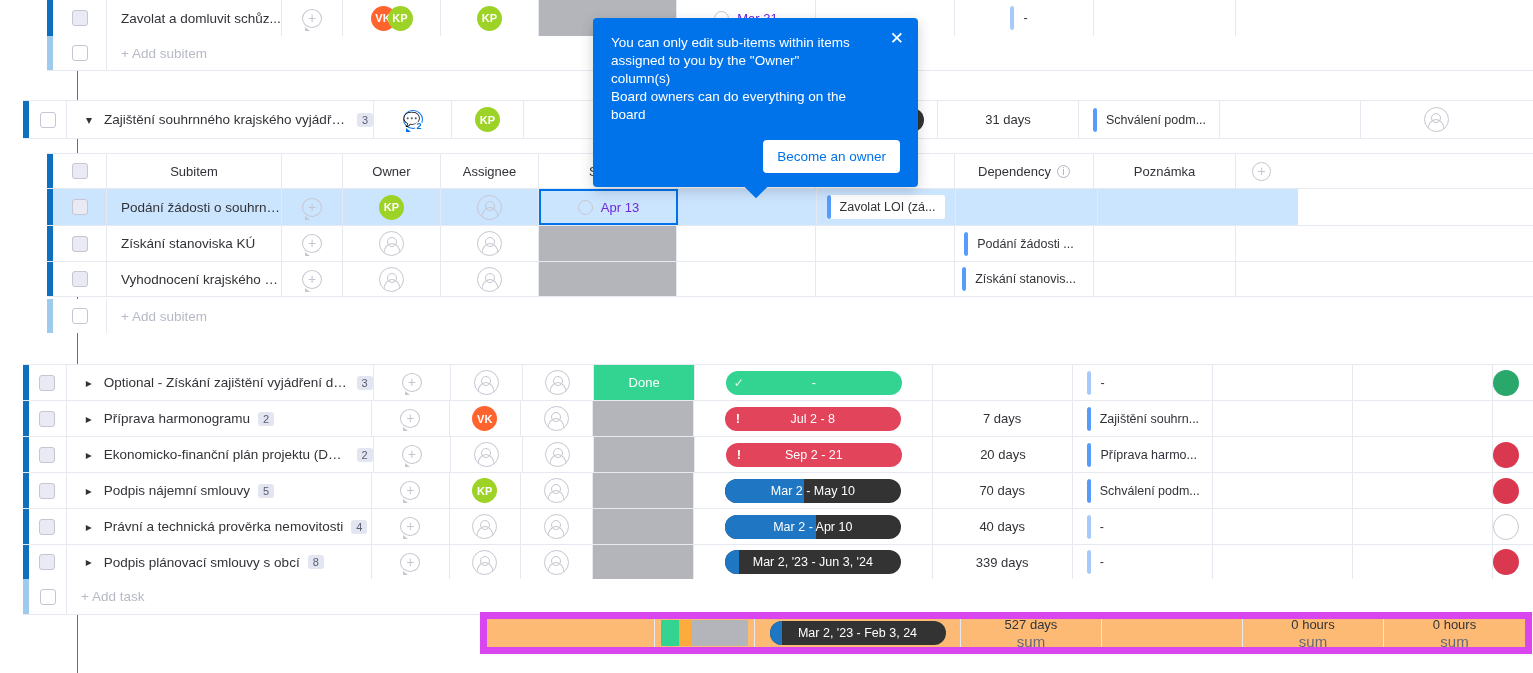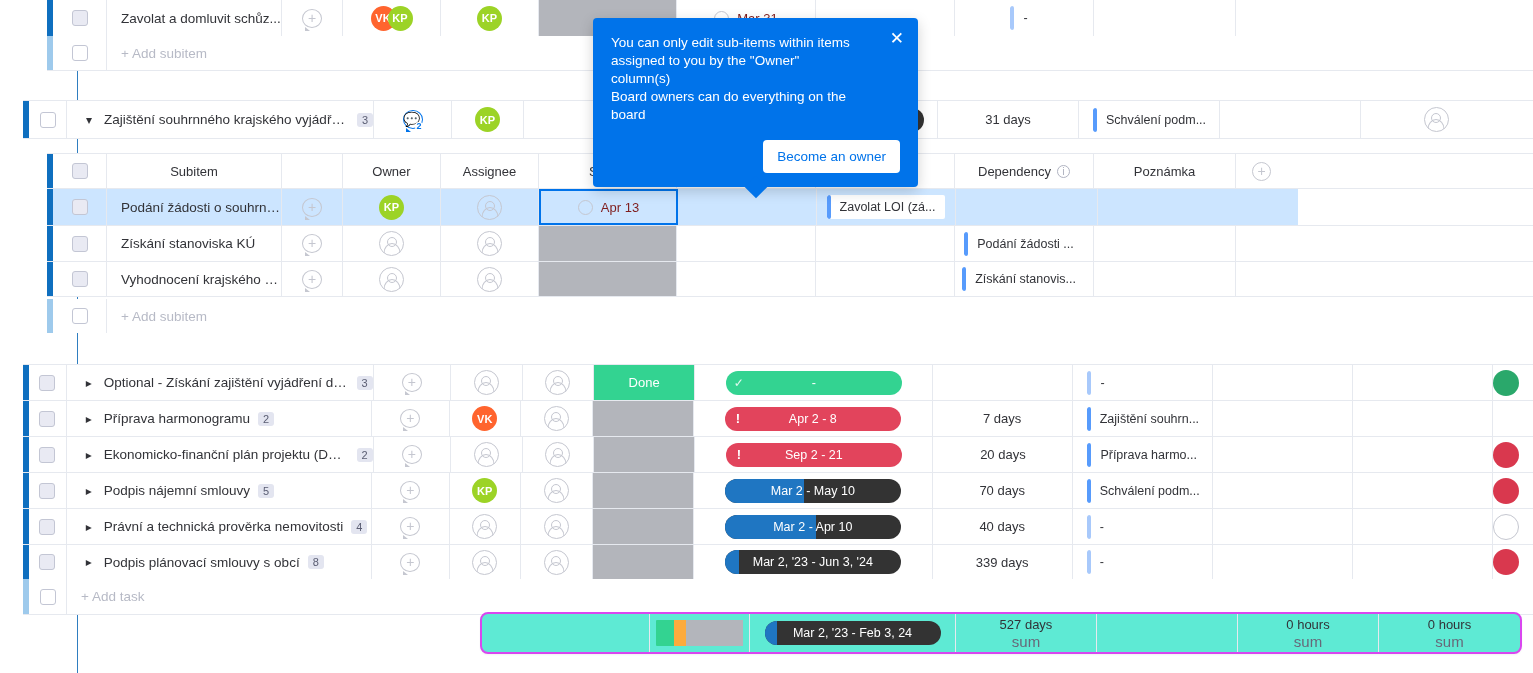--- a/index.html
+++ b/index.html
@@ -87,21 +87,21 @@
   .pill.dark  { background:#333333; }
   .pill .fill.blue { background:#1f76c2; }
   .pill .lead {
     position:absolute; left:0; top:0; bottom:0; width:26px;
     display:flex; align-items:center; justify-content:center; z-index:3;
   }
   .tick { font-size:12px; color:rgba(255,255,255,.85); }
   .excl { font-weight:bold; font-size:13px; }
 
   
-  .datecell { display:flex; align-items:center; gap:8px; font-size:13px; color:#7f1d1d; }
+  .datecell { display:flex; align-items:center; gap:8px; font-size:13px; color:#6d28d9; }
   .datecircle { width:15px; height:15px; border-radius:50%; border:1.4px solid #c5c7d0; }
 
   
   .dep {
     display:flex; align-items:center; height:24px; background:#fff;
     border-radius:2px; padding-right:10px; font-size:12.5px; color:#323338;
     max-width:100%; overflow:hidden; white-space:nowrap;
   }
   .dep .bar { width:4px; height:24px; border-radius:2px; background:#579bfc; margin-right:9px; flex:none; }
   .dep .bar.light { background:#a8c9fb; }
@@ -145,21 +145,21 @@
     font-size:13.5px; border:none; border-radius:4px; padding:9px 14px;
     display:block; cursor:pointer; font-family:"Liberation Sans", sans-serif;
   }
   #tooltip .tt-arrow {
     position:absolute; bottom:-8px; left:155px; width:16px; height:16px;
     background:#0073ea; transform:rotate(45deg);
   }
 
   
   .footer { position:absolute; left:480px; top:612px; display:flex; height:42px;
-            border:2px solid #d946ef; border-radius:8px; background:#5eead4;
+            border:7px solid #d946ef; border-radius:0; background:#fdba74;
             box-shadow:0 1px 2px rgba(0,0,0,.05); }
   .fcell { display:flex; flex-direction:column; align-items:center; justify-content:center;
            border-right:1px solid #e6e9ef; font-size:13px; }
   .fcell:last-child { border-right:none; }
   .fcell .sub { font-size:15px; color:#676879; margin-top:1px; }
   .battery { display:flex; width:88px; height:26px; border-radius:1px; overflow:hidden; }
 
   .right-dot { width:26px; height:26px; border-radius:50%; }
 </style>
 </head>
@@ -484,21 +484,21 @@
         </div>
         <div class="cell" style="width:72px;">
           <div class="av empty"></div>
         </div>
         <div class="cell" style="width:102px;padding:0;">
           <div class="status" style="background:#b3b5bb"></div>
         </div>
         <div class="cell" style="width:240px;">
           <div class="pill red">
             <span class="lead excl">!</span>
-            <span class="txt">Apr 2 - 8</span>
+            <span class="txt">Jul 2 - 8</span>
           </div>
         </div>
         <div class="cell" style="width:141px;">
           <span>7 days</span>
         </div>
         <div class="cell left" style="width:141px;">
           <div class="dep">
             <div class="bar"></div>
             <span class="lbl">Zajištění souhrn...</span>
           </div>

